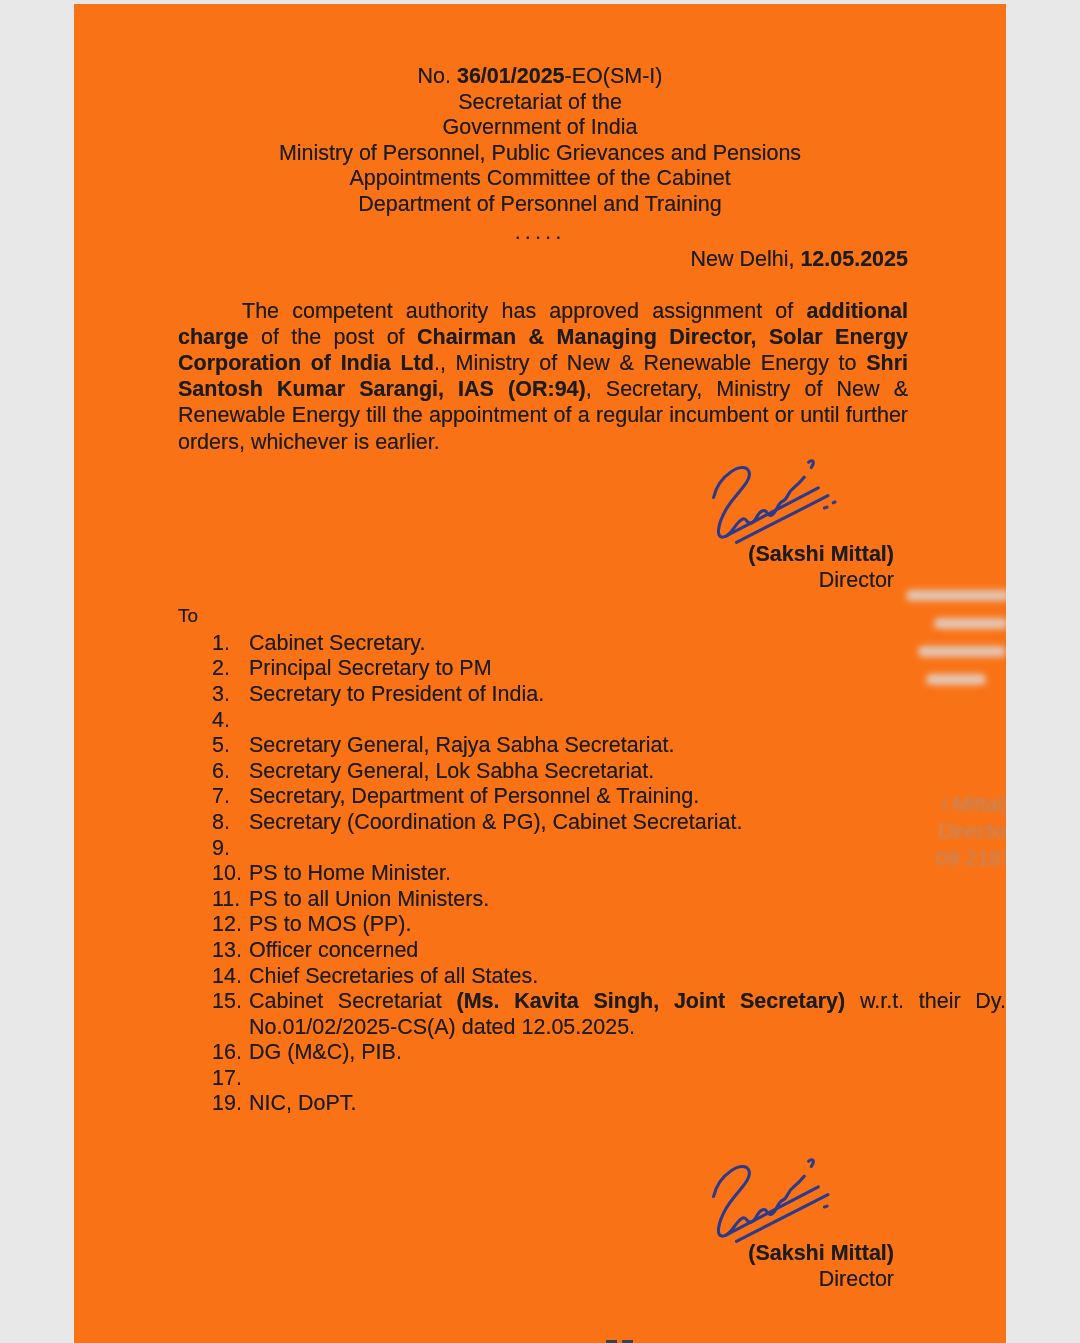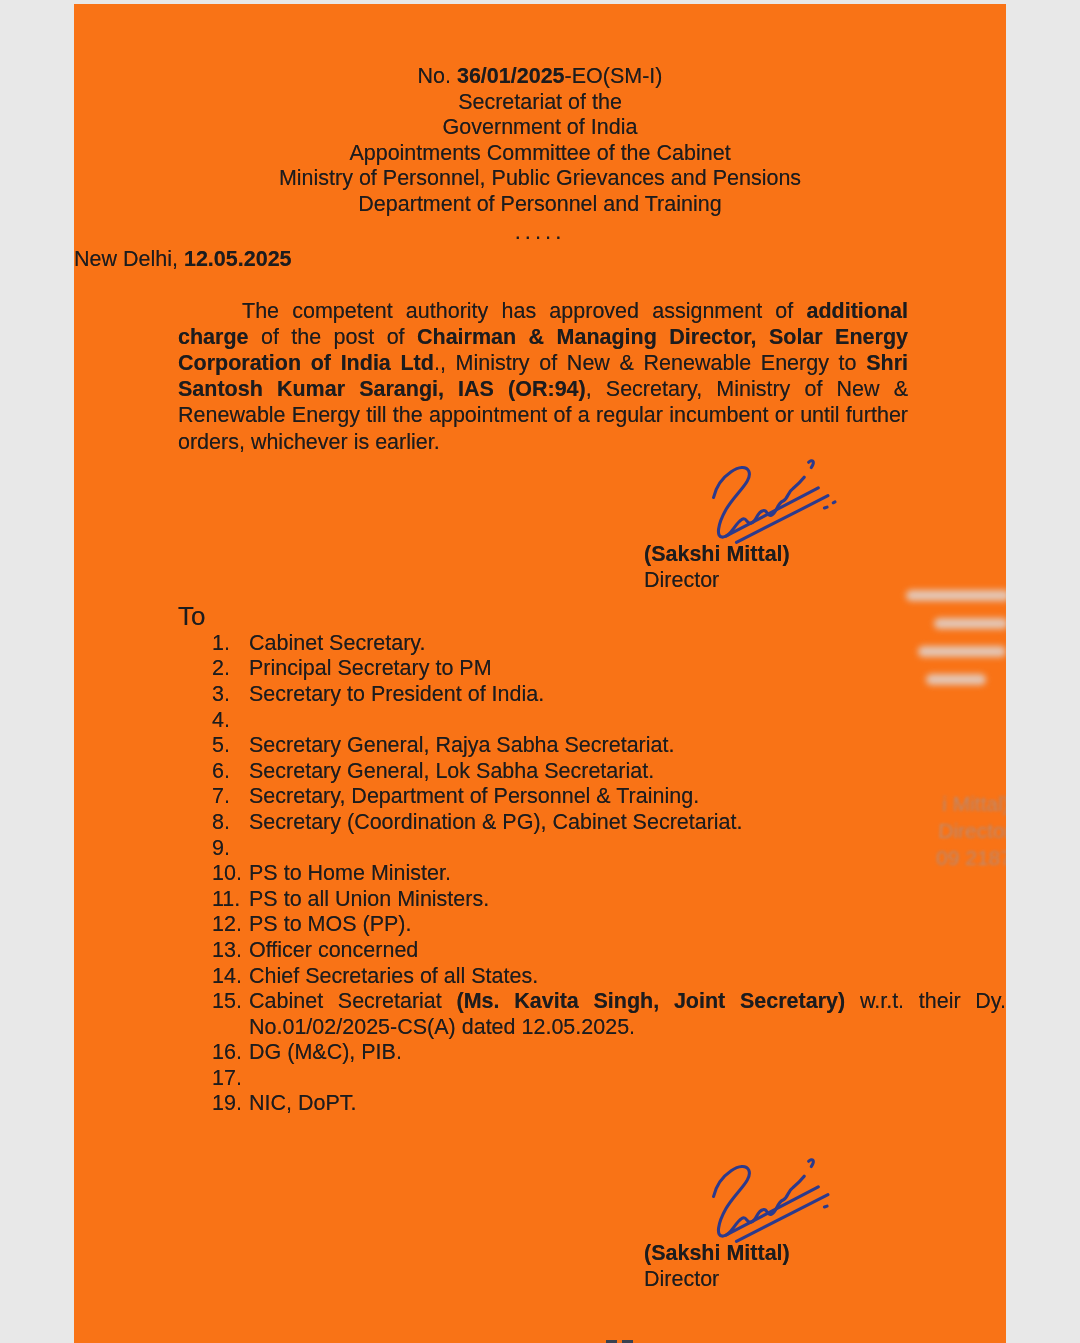--- a/index.html
+++ b/index.html
@@ -9,33 +9,33 @@
     margin:4px auto;
     background:#f97316;
     font-family:"Liberation Sans",sans-serif;
     color:#1c1c1e;
     overflow:hidden;
     text-shadow:0 0 .4px rgba(20,20,25,.55);
   }
   .b{font-weight:700;}
   .hdr{padding-top:60px;text-align:center;font-size:21.5px;line-height:25.6px;}
   .dots{text-align:center;font-size:22px;letter-spacing:4px;line-height:12px;margin-top:8px;}
-  .dateline{padding-right:98px;font-size:21.5px;line-height:26px;margin-top:8px;}
+  .dateline{text-align:right;padding-right:98px;font-size:21.5px;line-height:26px;margin-top:8px;}
   .para{
     margin:26px 98px 0 104px;
     font-size:21.5px;line-height:26.2px;
     text-align:justify;-moz-text-align-last:left;text-align-last:left;
     text-indent:64px;
   }
-  .sig{width:250px;text-align:left;font-size:21.5px;line-height:26px;}
+  .sig{width:250px;text-align:right;font-size:21.5px;line-height:26px;}
   .sig-top{margin:2px 112px 0 auto;}
   .sig-bottom{position:absolute;top:1152px;right:112px;}
   svg.signature{display:block;margin:0 auto -4px auto;width:172px;height:88px;}
   .sig .name{font-weight:700;}
-  .to{margin:10px 0 0 104px;font-size:26px;line-height:26px;}
+  .to{margin:10px 0 0 104px;font-size:19px;line-height:26px;}
   .list{margin:2px 0 0 138px;font-size:21.5px;line-height:25.6px;}
   .row{display:flex;align-items:flex-start;}
   .num{flex:none;width:37px;}
   .txt{width:806px;}
   .txt.justify{text-align:justify;-moz-text-align-last:left;text-align-last:left;}
   
   .ghost-sig{
     position:absolute;top:786px;left:796px;width:210px;
     text-align:center;font-size:21px;line-height:27px;
     color:#99a3b8;opacity:.55;filter:blur(1.4px);
@@ -52,22 +52,22 @@
 </style>
 </head>
 <body>
 
 <div class="page">
 
   <div class="hdr">
     <div><span>No. </span><span class="b">36/01/2025</span><span>-EO(SM-I)</span></div>
     <div>Secretariat of the</div>
     <div>Government of India</div>
+    <div>Ministry of Personnel, Public Grievances and Pensions</div>
     <div>Appointments Committee of the Cabinet</div>
-    <div>Ministry of Personnel, Public Grievances and Pensions</div>
     <div>Department of Personnel and Training</div>
   </div>
 
   <div class="dots">.....</div>
 
   <div class="dateline"><span>New Delhi, </span><span class="b">12.05.2025</span></div>
 
   <p class="para"><span>The competent authority has approved assignment of </span><span class="b">additional charge</span><span> of the post of </span><span class="b">Chairman &amp; Managing Director, Solar Energy Corporation of India Ltd</span><span>., Ministry of New &amp; Renewable Energy to </span><span class="b">Shri Santosh Kumar Sarangi, IAS (OR:94)</span><span>, Secretary, Ministry of New &amp; Renewable Energy till the appointment of a regular incumbent or until further orders, whichever is earlier.</span></p>
 
   <div class="sig sig-top">

